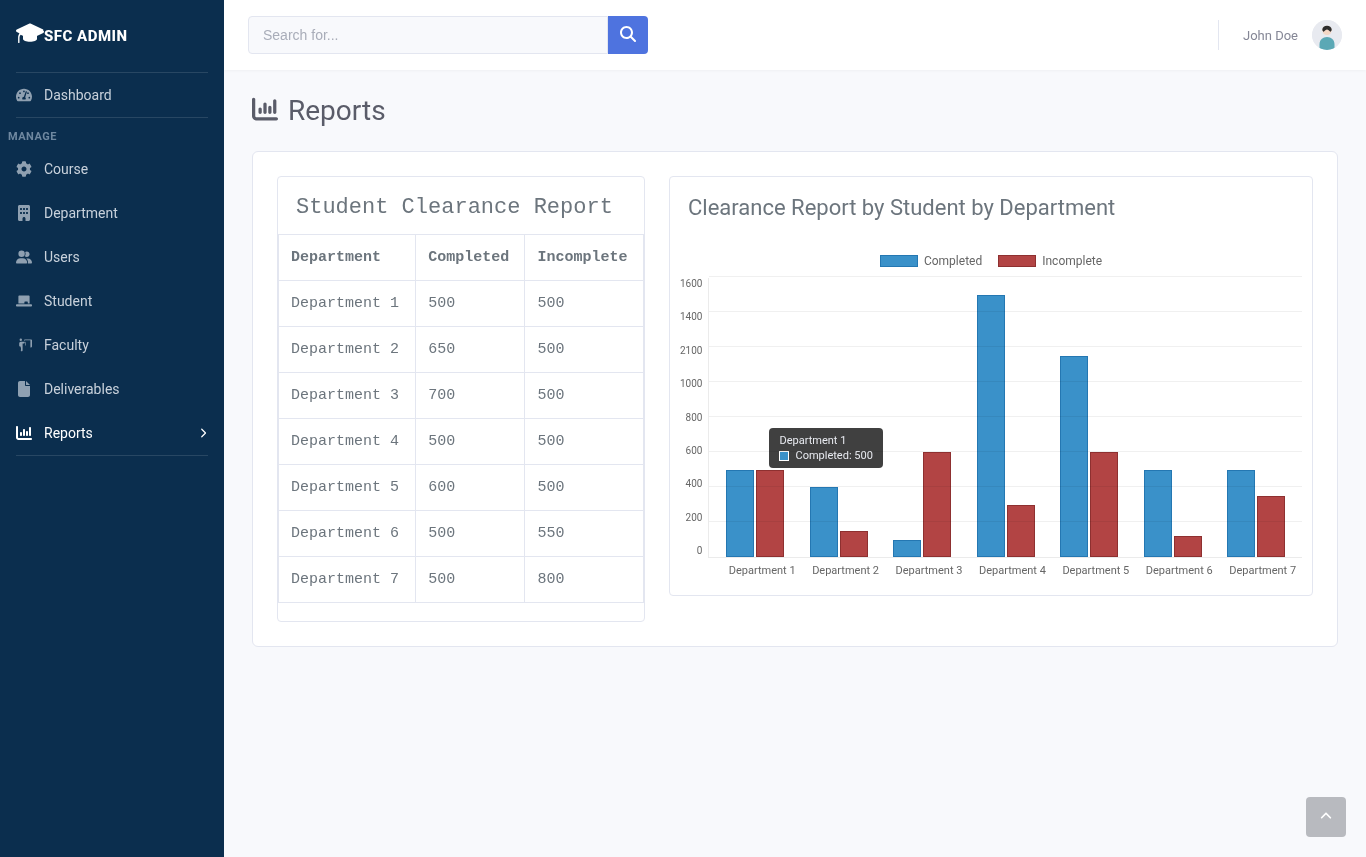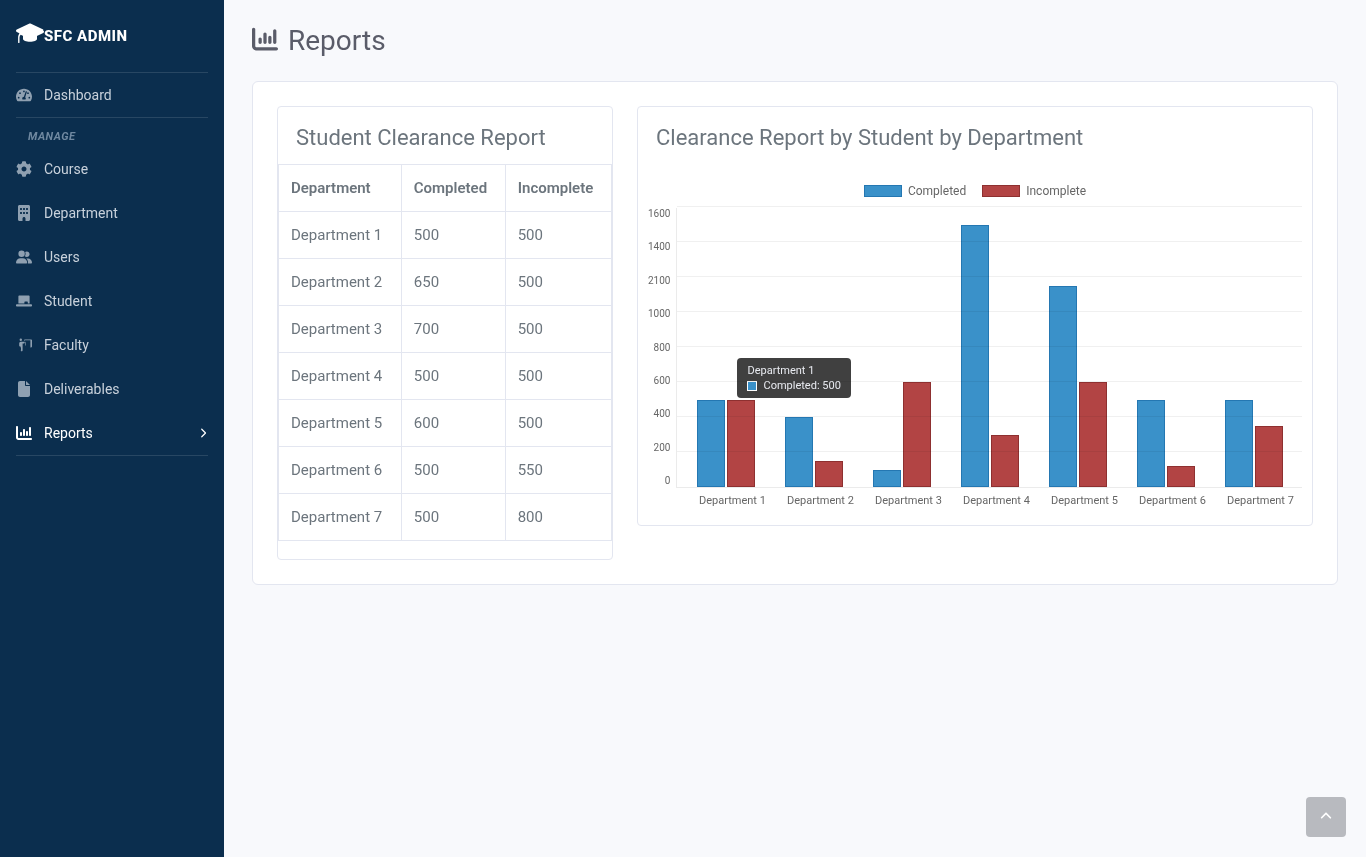--- a/index.html
+++ b/index.html
@@ -31,21 +31,21 @@
     font-size: 14px;
     cursor: pointer;
     position: relative;
   }
   .sidebar-item.active { color: #fff; }
   .sidebar-item .icon { width: 16px; height: 16px; display: flex; align-items: center; justify-content: center; flex-shrink: 0; }
   .sidebar-item .icon svg { width: 16px; height: 16px; fill: currentColor; opacity: 0.7; }
   .sidebar-item.active .icon svg { opacity: 1; fill: #fff; }
   .sidebar-item .chevron { position: absolute; right: 16px; }
   .sidebar-item .chevron svg { width: 10px; height: 10px; fill: currentColor; }
-  .sidebar-heading { padding: 12px 28px 4px; font-size: 11px; font-weight: 700; color: #6f88a0; letter-spacing: 0.5px; font-style: italic; }
+  .sidebar-heading { padding: 12px 8px 4px; font-size: 11px; font-weight: 700; color: #6f88a0; letter-spacing: 0.5px; }
   
   .main { margin-left: 224px; }
   
   .topbar {
     background: #fff;
     height: 70px;
     display: flex;
     align-items: center;
     padding: 0 24px;
     box-shadow: 0 1px 3px rgba(0,0,0,0.04);
@@ -108,21 +108,21 @@
     padding: 24px;
   }
   .panel-inner { display: flex; gap: 24px; align-items: flex-start; }
   
   .card {
     background: #fff;
     border: 1px solid #e3e6f0;
     border-radius: 4px;
     padding: 18px 0;
   }
-  .card.left { width: 336px; flex-shrink: 0; }
+  .card.left { width: 368px; flex-shrink: 0; font-family: Liberation Mono, monospace; }
   .card.right { flex: 1; }
   .card-title { font-size: 22px; font-weight: 400; color: #6c757d; padding: 0 18px 14px; }
   
   table { border-collapse: collapse; width: 100%; }
   th, td { border: 1px solid #e3e6f0; padding: 14px 12px; text-align: left; font-size: 15px; color: #6c757d; }
   th { font-weight: 600; }
   
   .chart-area { padding: 20px 10px 0; position: relative; }
   .legend { display: flex; justify-content: center; gap: 16px; font-size: 12px; color: #666; margin-bottom: 10px; }
   .legend-item { display: flex; align-items: center; gap: 6px; }
@@ -257,20 +257,43 @@
     <span class="chevron">
       <svg viewBox="0 0 320 512">
           <path d="M310.6 233.4c12.5 12.5 12.5 32.8 0 45.3l-192 192c-12.5 12.5-32.8 12.5-45.3 0s-12.5-32.8 0-45.3L242.7 256 73.4 86.6c-12.5-12.5-12.5-32.8 0-45.3s32.8-12.5 45.3 0l192 192z"></path>
         </svg>
     </span>
   </div>
   <hr>
 </nav>
 
 <div class="main">
+  <div class="topbar">
+    <div class="search-form">
+      <input class="search-input" type="text" placeholder="Search for..." style="">
+      <button class="search-btn">
+        <span>
+          <svg viewBox="0 0 512 512">
+              <path d="M416 208c0 45.9-14.9 88.3-40 122.7L502.6 457.4c12.5 12.5 12.5 32.8 0 45.3s-32.8 12.5-45.3 0L330.7 376c-34.4 25.2-76.8 40-122.7 40C93.1 416 0 322.9 0 208S93.1 0 208 0S416 93.1 416 208zM208 352a144 144 0 1 0 0-288 144 144 0 1 0 0 288z"></path>
+            </svg>
+        </span>
+      </button>
+    </div>
+    <div class="topbar-right">
+      <span class="user-name">John Doe</span>
+      <span class="avatar">
+        <svg viewBox="0 0 64 64">
+            <circle cx="32" cy="32" r="32" fill="#e8eaf0"></circle>
+            <circle cx="32" cy="22" r="10" fill="#f4d7c5"></circle>
+            <path d="M32 12c-5 0-10 3-10 8 0 2 1 4 3 5 2-3 5-5 7-5s5 2 7 5c2-1 3-3 3-5 0-5-5-8-10-8z" fill="#2c2c2c"></path>
+            <path d="M16 52c0-10 7-16 16-16s16 6 16 16v12H16z" fill="#5ba8b5"></path>
+          </svg>
+      </span>
+    </div>
+  </div>
 
   <div class="content">
     <div class="page-header">
       <span>
         <svg viewBox="0 0 512 512">
             <path d="M32 32c17.7 0 32 14.3 32 32V400c0 8.8 7.2 16 16 16H480c17.7 0 32 14.3 32 32s-14.3 32-32 32H80c-44.2 0-80-35.8-80-80V64C0 46.3 14.3 32 32 32zM160 224c17.7 0 32 14.3 32 32v64c0 17.7-14.3 32-32 32s-32-14.3-32-32V256c0-17.7 14.3-32 32-32zm128-64V320c0 17.7-14.3 32-32 32s-32-14.3-32-32V160c0-17.7 14.3-32 32-32s32 14.3 32 32zm64 32c17.7 0 32 14.3 32 32v96c0 17.7-14.3 32-32 32s-32-14.3-32-32V224c0-17.7 14.3-32 32-32zm128-96V320c0 17.7-14.3 32-32 32s-32-14.3-32-32V96c0-17.7 14.3-32 32-32s32 14.3 32 32z"></path>
           </svg>
       </span>
       <h1>Reports</h1>
     </div>

